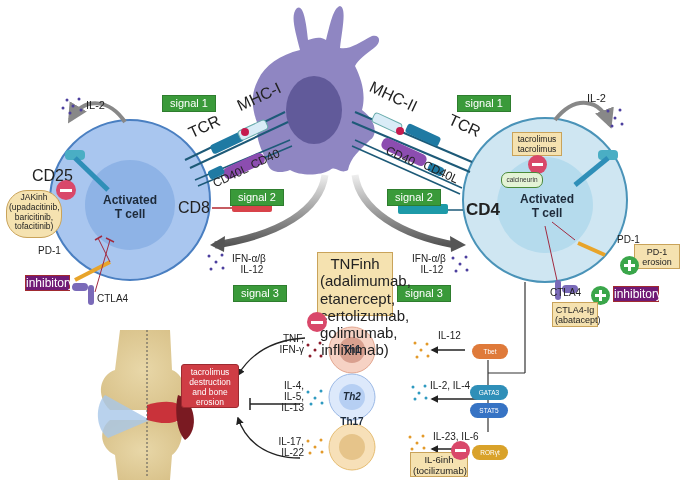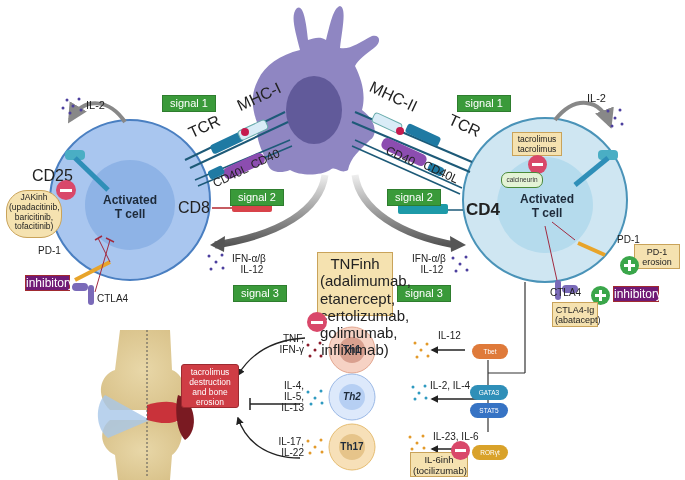--- a/index.html
+++ b/index.html
@@ -292,21 +292,21 @@
   <div>certolizumab,</div>
   <div>golimumab,</div>
   <div>infliximab)</div>
 </div>
 <div style="position:absolute;left:307px;top:312px;width:20px;height:20px;border-radius:50%;background:#d9486a;">
     <div style="position:absolute;left:4px;top:8.5px;width:12px;height:3px;background:#fff;"></div>
   </div>
 
 <div class="cellname" style="left:332px;top:344px;width:40px;font-size:10px;">Th1</div>
 <div class="cellname" style="left:332px;top:391px;width:40px;font-size:10px;font-style:italic;">Th2</div>
-<div class="cellname" style="left:332px;top:441px;width:40px;font-size:10px;">Th17</div>
+<div class="cellname" style="left:332px;top:416px;width:40px;font-size:10px;">Th17</div>
 
 <div class="lbl" style="left:272px;top:333px;font-size:10px;text-align:right;width:32px;">
   <div>TNF,</div>
   <div>IFN-γ</div>
 </div>
 <div class="lbl" style="left:270px;top:380px;font-size:10px;text-align:right;width:34px;">
   <div>IL-4,</div>
   <div>IL-5,</div>
   <div>IL-13</div>
 </div>

